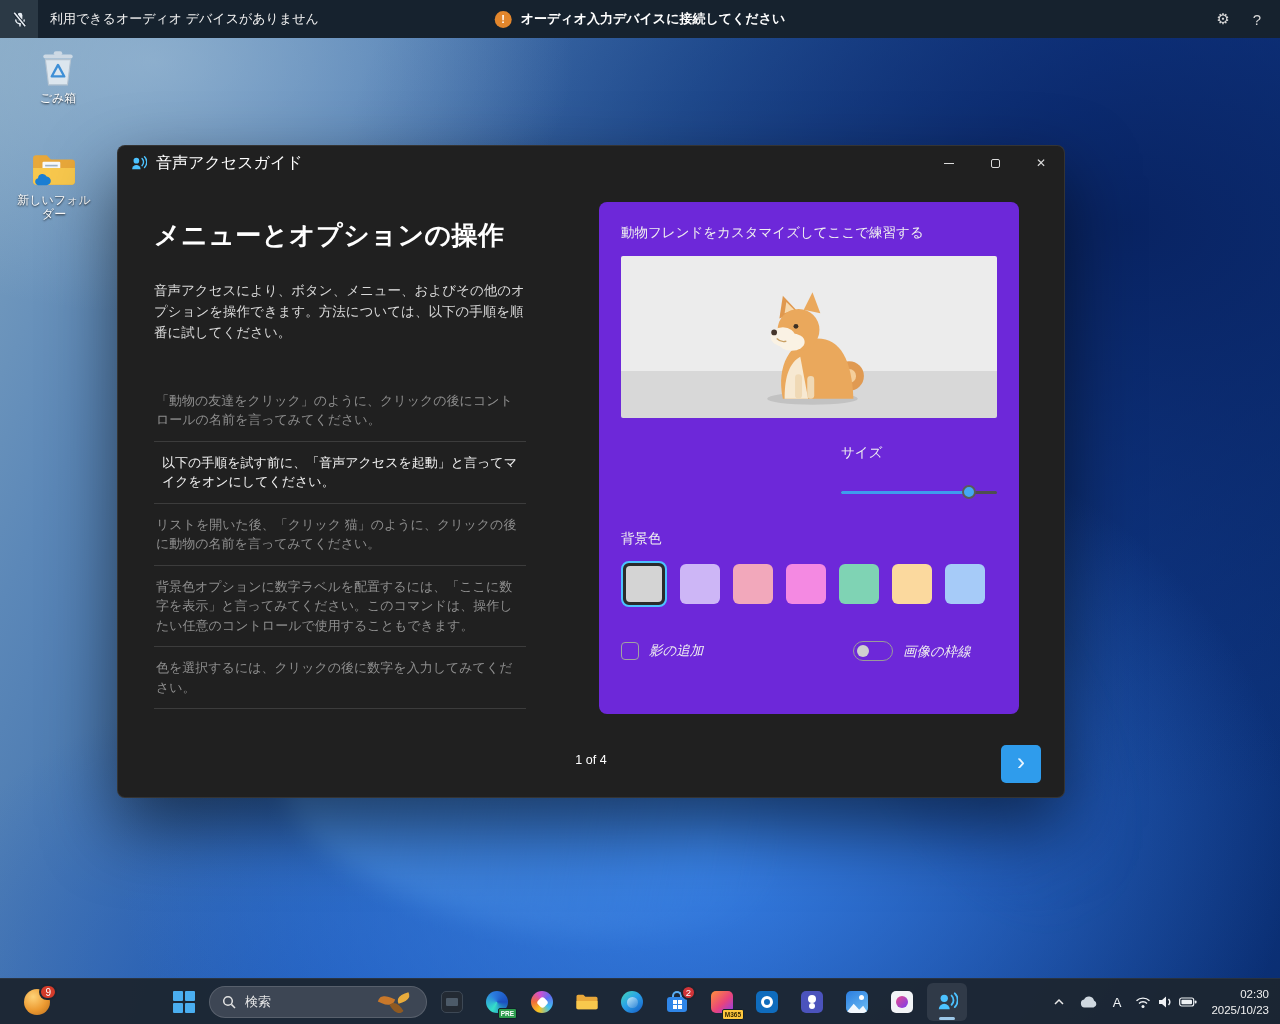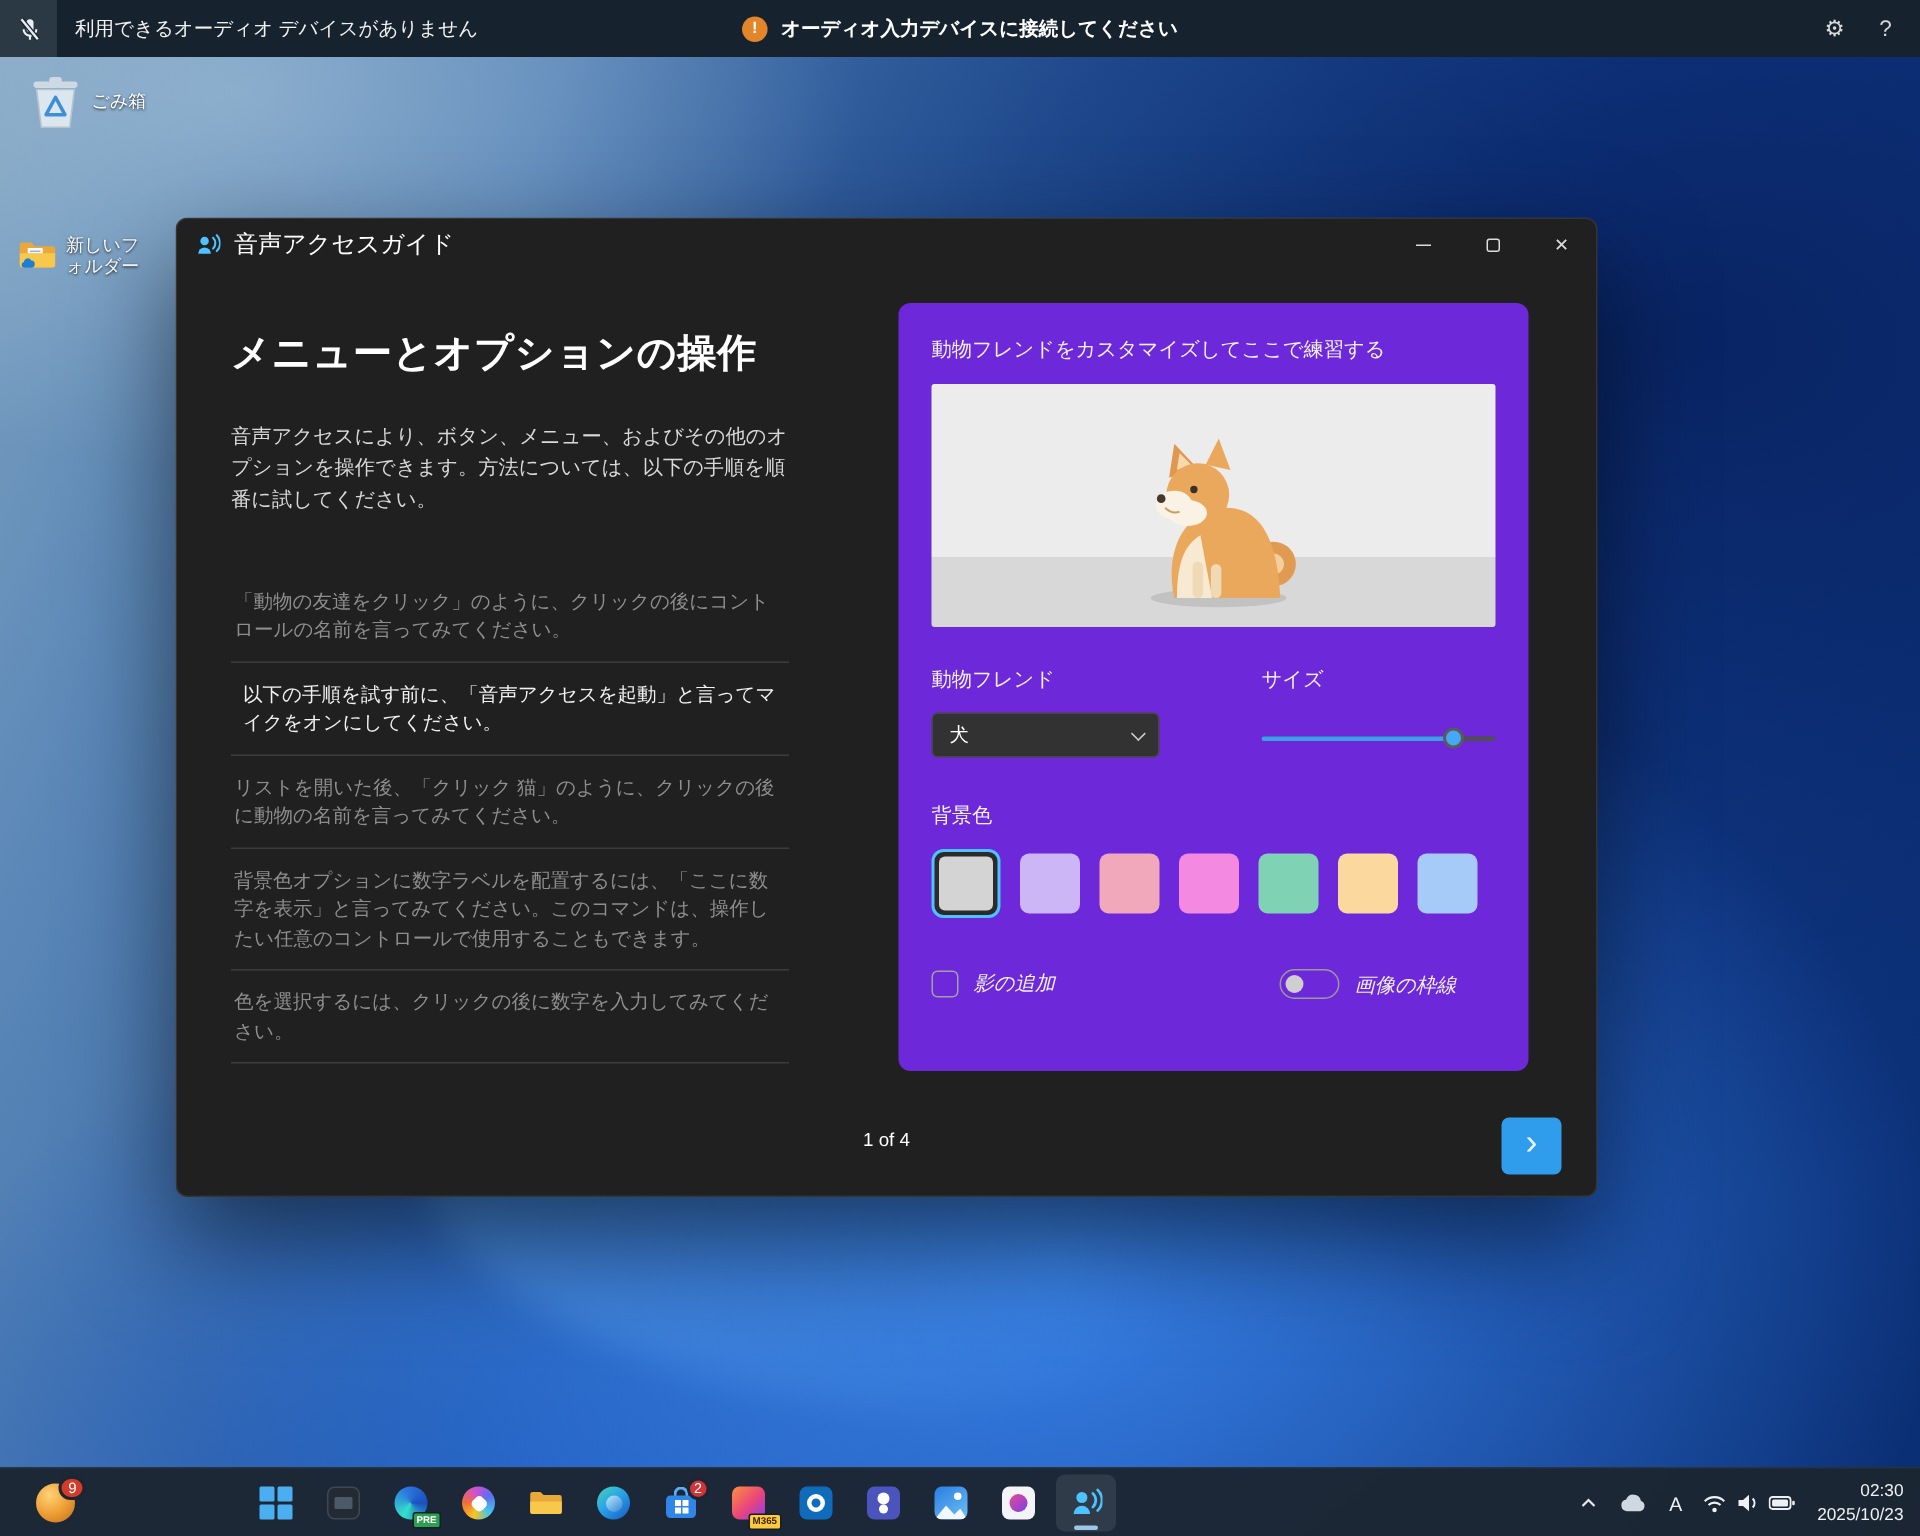--- a/index.html
+++ b/index.html
@@ -28,21 +28,21 @@
   .vb-mic { width:38px; height:38px; background:#2b3945; display:grid; place-items:center; border:none; cursor:pointer; flex:none; }
   .vb-status { margin-left:12px; font-size:13px; color:#f2f2f2; }
   .vb-center { position:absolute; left:50%; transform:translateX(-50%); display:flex; align-items:center; gap:9px; }
   .vb-warn { width:17px; height:17px; border-radius:50%; background:#e2862c; color:#fff; font-size:11px; font-weight:bold;
     display:grid; place-items:center; }
   .vb-msg { font-size:13px; font-weight:bold; }
   .vb-right { margin-left:auto; display:flex; align-items:center; gap:4px; padding-right:8px; }
   .vb-btn { width:30px; height:30px; background:transparent; border:none; color:#d8d8d8; font-size:15px; cursor:pointer; }
 
   
-  .dicon { position:absolute; width:84px; display:flex; flex-direction:row; align-items:center; gap:3px; cursor:pointer; }
+  .dicon { position:absolute; width:84px; display:flex; flex-direction:column; align-items:center; gap:3px; cursor:pointer; }
   .dicon-label { font-size:12px; color:#fff; text-shadow:0 1px 2px rgba(0,0,0,.85); text-align:center; line-height:1.2; }
   .dicon-recycle { left:16px; top:46px; }
   .dicon-folder { left:12px; top:150px; }
 
   
   .win { position:absolute; left:117px; top:145px; width:948px; height:653px; background:#202020; border-radius:8px;
     border:1px solid rgba(255,255,255,.09); box-shadow:0 30px 70px rgba(0,0,0,.55); overflow:hidden; z-index:30; }
   .titlebar { height:34px; display:flex; align-items:center; padding-left:12px; gap:9px; }
   .title-text { font-size:16px; color:#fff; }
   .win-controls { margin-left:auto; display:flex; height:34px; }
@@ -269,27 +269,20 @@
           <circle cx="88" cy="48" r="24" fill="#eaa85c"></circle>
           <ellipse cx="80" cy="62" rx="15" ry="10" fill="#faf2e4"></ellipse>
           <ellipse cx="70" cy="56" rx="14" ry="11" fill="#faf2e4"></ellipse>
           <circle cx="60" cy="51" r="3.3" fill="#46362b"></circle>
           <circle cx="85" cy="44" r="2.8" fill="#3c2f24"></circle>
           <path d="M63,58 q5,5 11,3" stroke="#c9a064" stroke-width="1.5" fill="none"></path>
         </svg>
       </div>
 
       <div class="ctl-row">
-        <div class="ctl-col1">
-          <div class="ctl-label">動物フレンド</div>
-          <div class="dropdown">
-            <span>犬</span>
-            <span class="chev-down"></span>
-          </div>
-        </div>
         <div class="ctl-col2">
           <div class="ctl-label">サイズ</div>
           <div class="slider">
             <div class="slider-track"></div>
             <div class="slider-fill" style="width: 82%;"></div>
             <div class="slider-thumb" style="left: 82%;"></div>
           </div>
         </div>
       </div>
 
@@ -337,20 +330,32 @@
     <div class="tb-center">
       <button class="tb-btn">
         <span class="win-logo">
             <span></span>
             <span></span>
             <span></span>
             <span></span>
           </span>
       </button>
 
+      <div class="tb-search">
+        <svg width="14" height="14" viewBox="0 0 14 14">
+          <circle cx="6" cy="6" r="4.3" stroke="#e2e2e2" stroke-width="1.5" fill="none"></circle>
+          <line x1="9.4" y1="9.4" x2="13" y2="13" stroke="#e2e2e2" stroke-width="1.5"></line>
+        </svg>
+        <span>検索</span>
+        <span class="leafbox">
+          <span class="leaf lf1"></span>
+            <span class="leaf lf2"></span>
+            <span class="leaf lf3"></span>
+        </span>
+      </div>
 
       <button class="tb-btn">
         <span class="glyph g-sq g-taskview">
             <i></i>
           </span>
       </button>
 
       <button class="tb-btn">
         <span class="glyph g-circle g-edgepre"></span>
         <span class="badge-pre">PRE</span>

